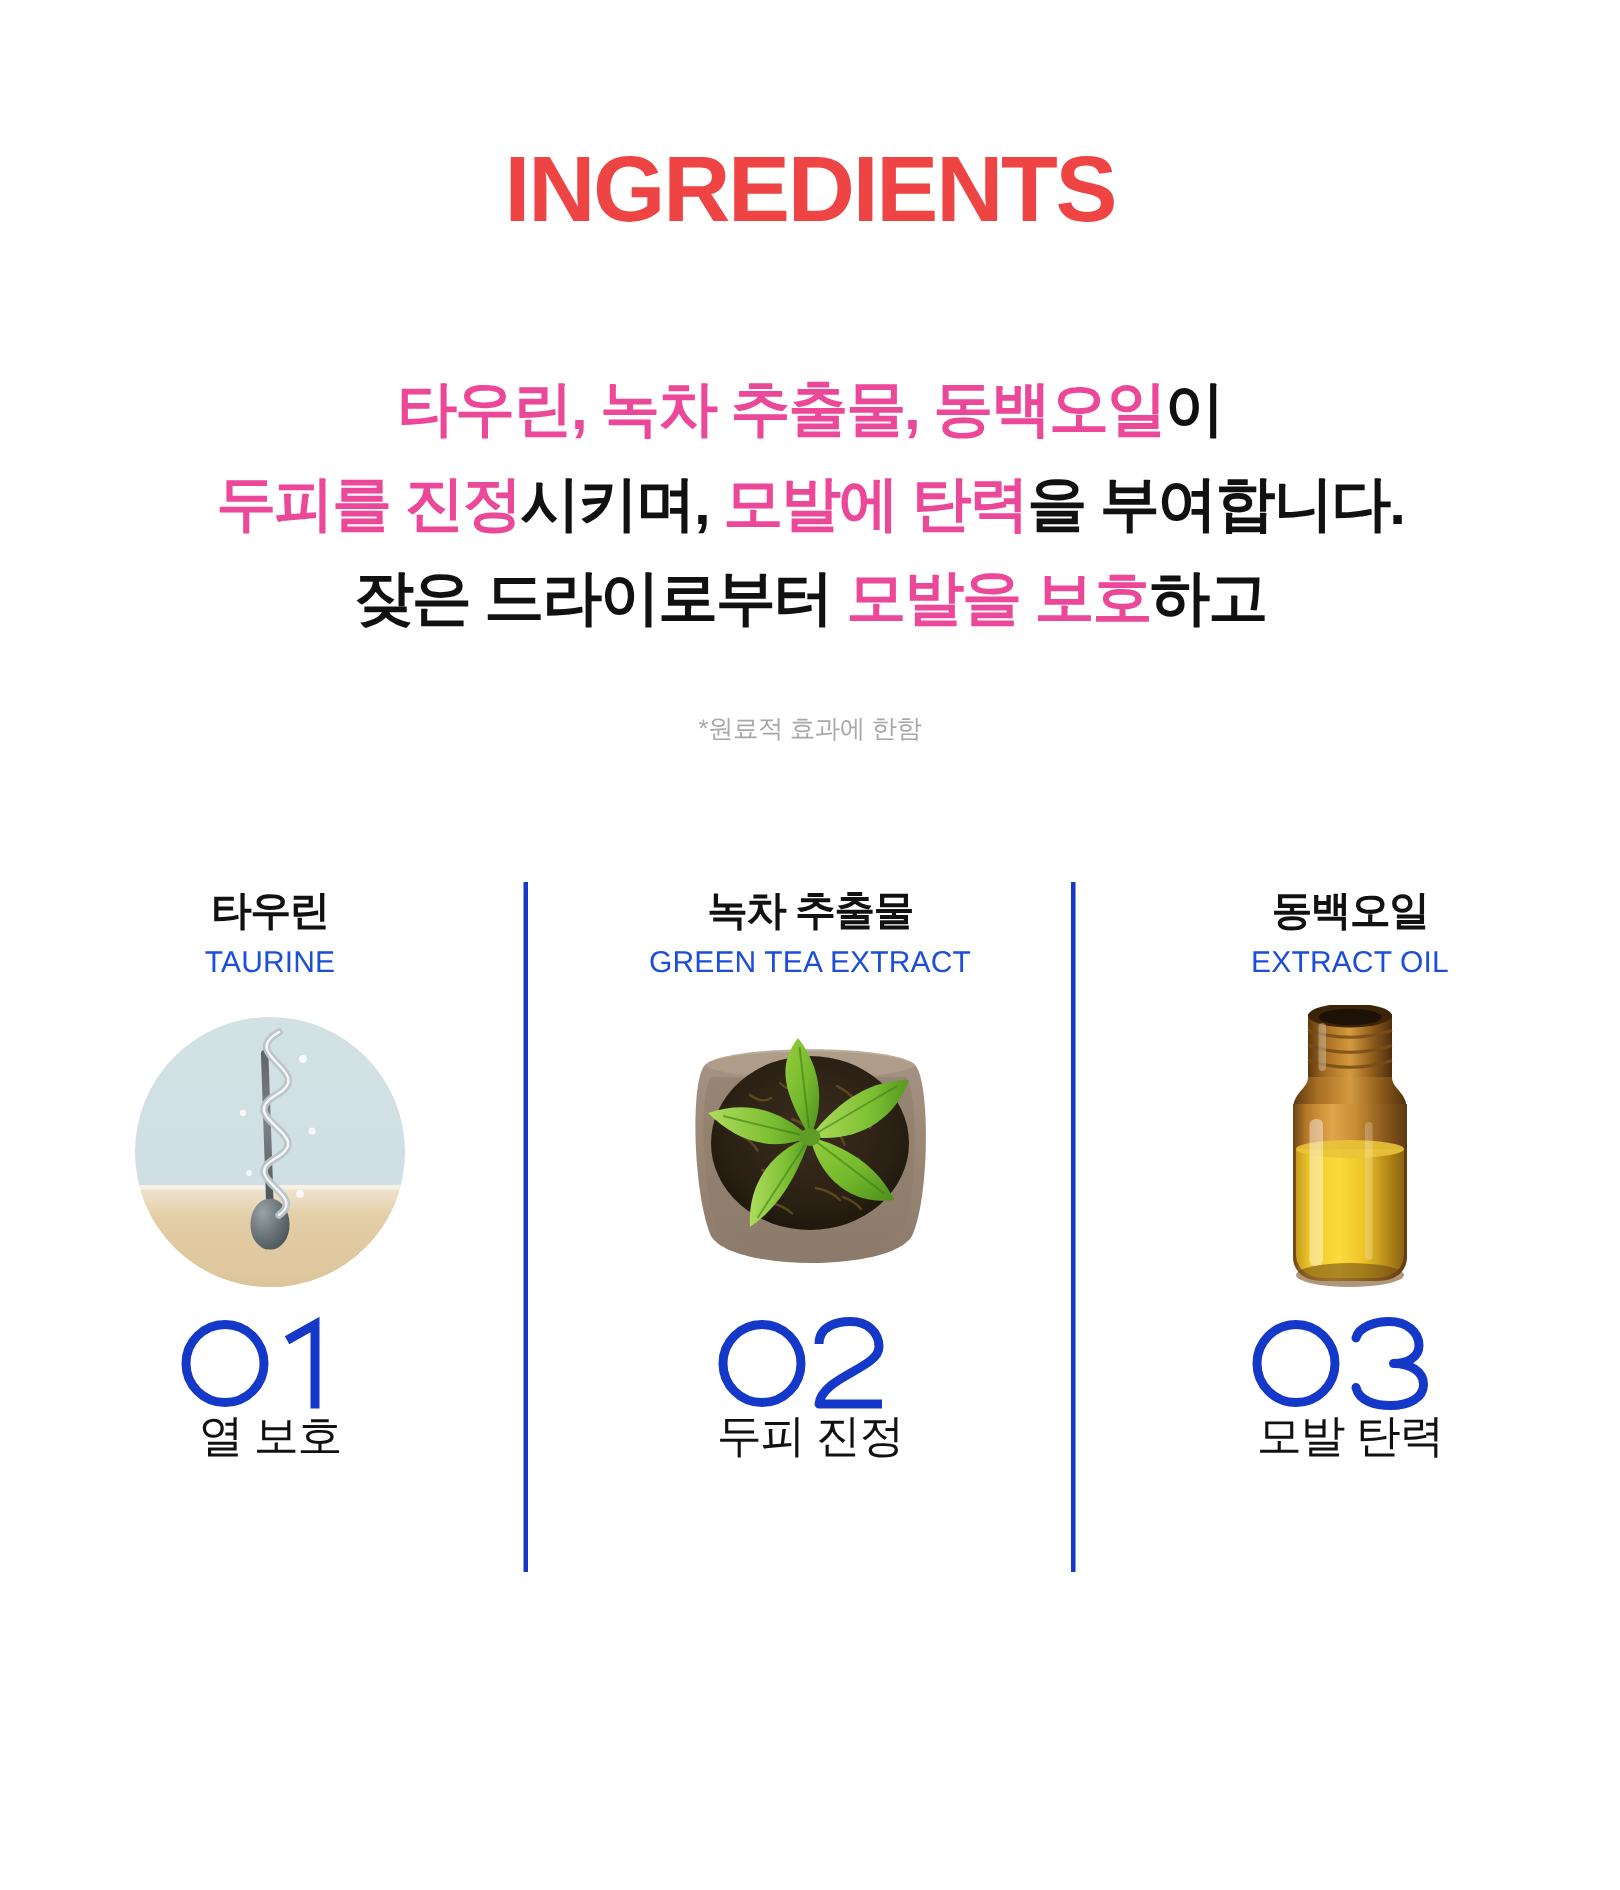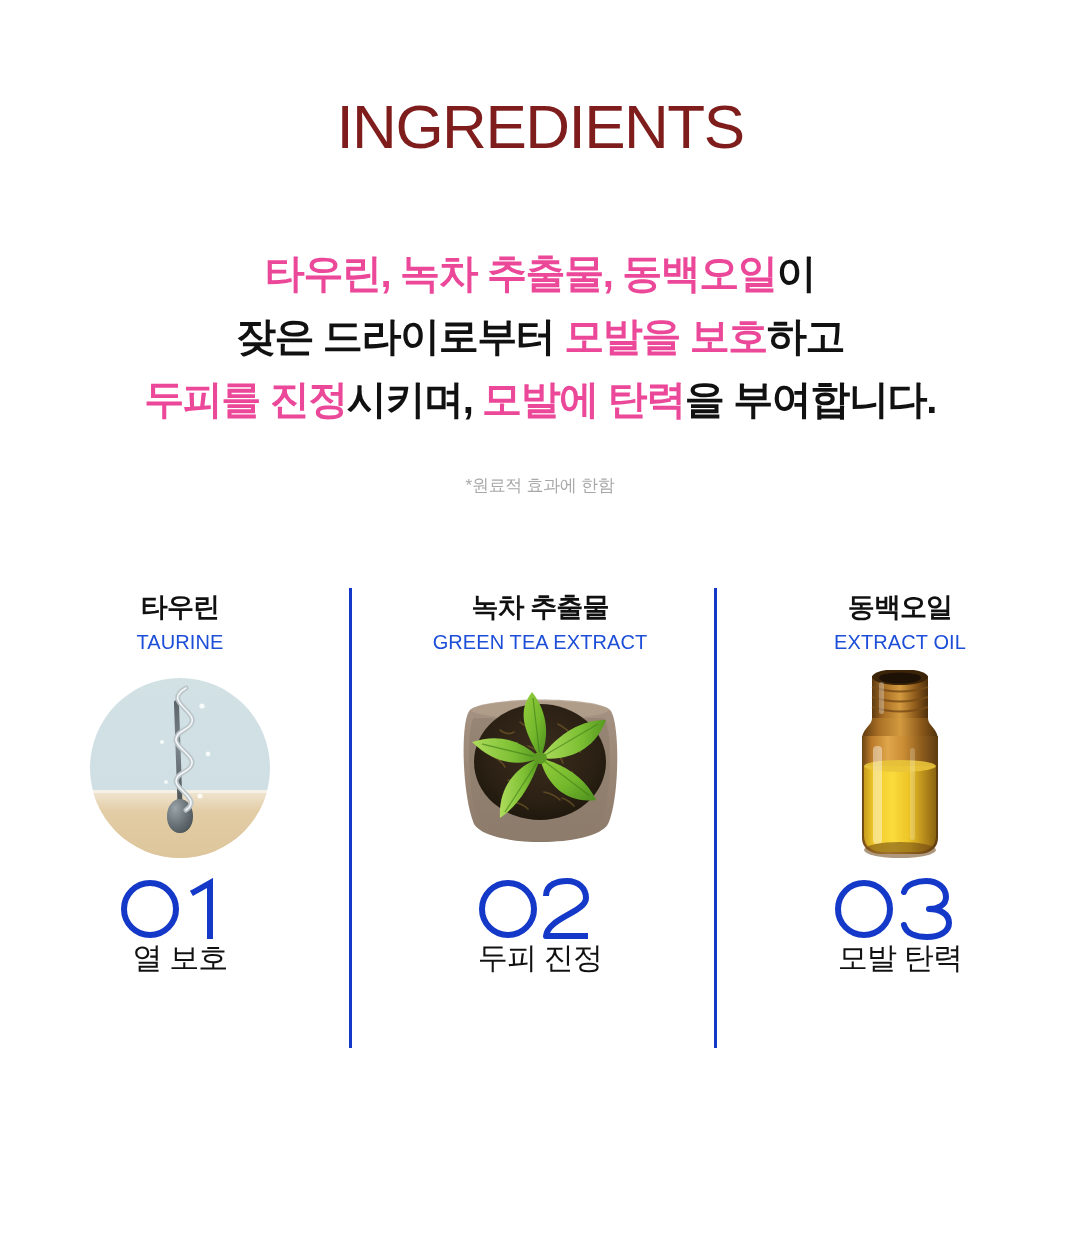--- a/index.html
+++ b/index.html
@@ -10,23 +10,23 @@
     -webkit-font-smoothing:antialiased;
     overflow:hidden;
   }
   .page { position:relative; width:1080px; height:1260px; background:#fff; }
 
   
   .title {
     position:absolute; top:91px; left:0; width:1080px;
     text-align:center;
     font-size:62px; line-height:72px;
-    font-weight:normal;
+    font-weight:bold;
     letter-spacing:-1.5px;
-    color:#7f1d1d;
+    color:#ef4444;
   }
 
   
   .headline {
     position:absolute; top:242px; left:0; width:1080px;
     text-align:center;
     font-size:40px; line-height:63px;
     font-weight:bold;
     letter-spacing:-1.4px;
     color:#111111;
@@ -138,24 +138,24 @@
 
 <div class="page">
 
   <div class="title">INGREDIENTS</div>
 
   <div class="headline">
     <span class="hl-line">
       <span class="hl-blue">타우린, 녹차 추출물, 동백오일</span><span class="hl-dark">이</span>
     </span>
     <span class="hl-line">
-      <span class="hl-dark">잦은 드라이로부터 </span><span class="hl-blue">모발을 보호</span><span class="hl-dark">하고</span>
+      <span class="hl-blue">두피를 진정</span><span class="hl-dark">시키며, </span><span class="hl-blue">모발에 탄력</span><span class="hl-dark">을 부여합니다.</span>
     </span>
     <span class="hl-line">
-      <span class="hl-blue">두피를 진정</span><span class="hl-dark">시키며, </span><span class="hl-blue">모발에 탄력</span><span class="hl-dark">을 부여합니다.</span>
+      <span class="hl-dark">잦은 드라이로부터 </span><span class="hl-blue">모발을 보호</span><span class="hl-dark">하고</span>
     </span>
   </div>
 
   <div class="footnote">*원료적 효과에 한함</div>
 
   <div class="columns">
 
     <div class="divider d1"></div>
     <div class="divider d2"></div>
 

